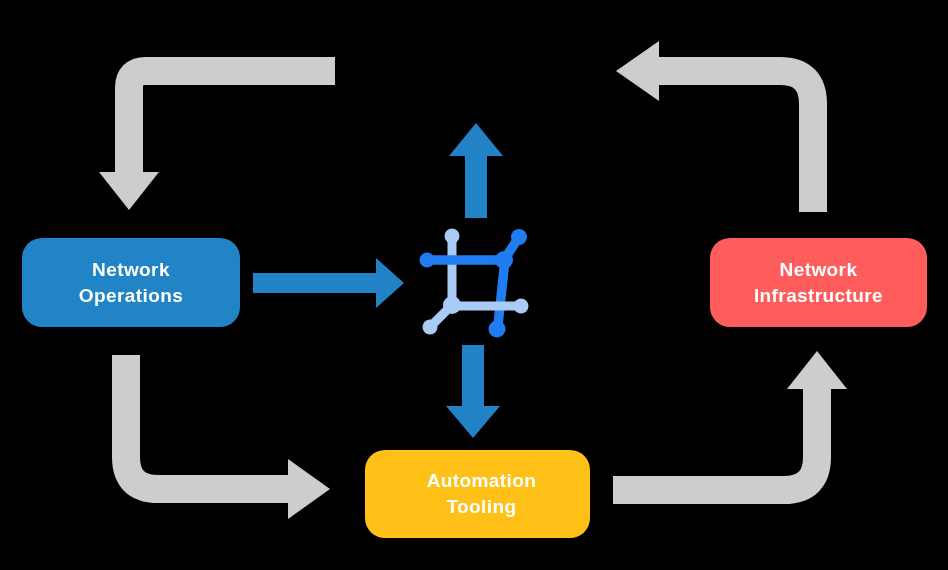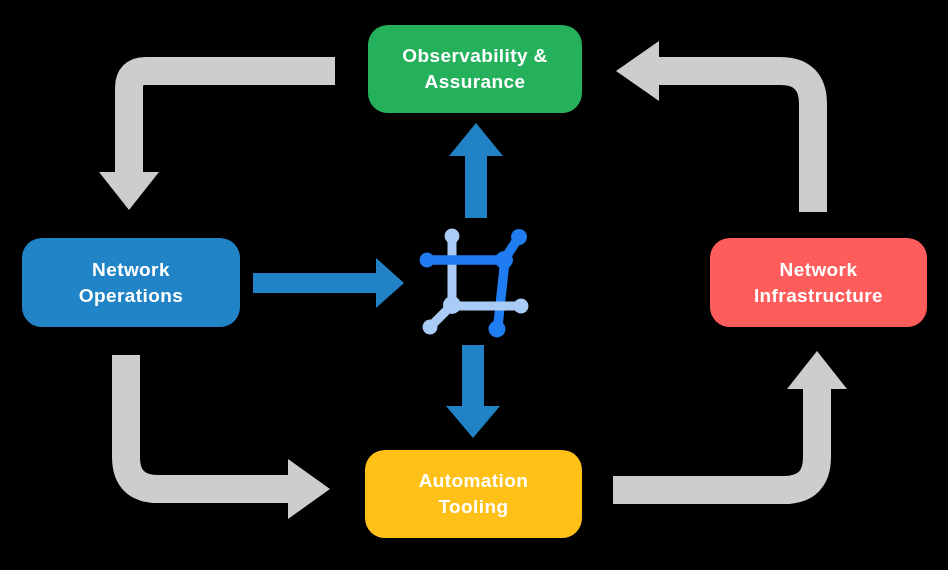--- a/index.html
+++ b/index.html
@@ -55,36 +55,32 @@
       <path d="M476,218 V156" stroke-width="22" fill="none" style="stroke: rgb(33, 131, 197);"></path>
       <polygon points="449,156 503,156 476,123" style="fill: rgb(33, 131, 197);"></polygon>
     </g>
 
     <g>
       <path d="M473,345 V406" stroke-width="22" fill="none" style="stroke: rgb(33, 131, 197);"></path>
       <polygon points="446,406 500,406 473,438" style="fill: rgb(33, 131, 197);"></polygon>
     </g>
   </svg>
 
-  <div class="node node-observability" style="background: rgb(37, 176, 92);">
-    <span>Observability &amp;
-Assurance</span>
-  </div>
 
   <div class="node node-operations" style="background: rgb(33, 132, 198);">
     <span>Network
 Operations</span>
   </div>
 
   <div class="node node-infrastructure" style="background: rgb(255, 92, 92);">
     <span>Network
 Infrastructure</span>
   </div>
 
-  <div class="node node-tooling" style="background: rgb(255, 193, 23);">
+  <div class="node node-tooling" style="background: rgb(255, 193, 23); padding-left: 8px;">
     <span>Automation
 Tooling</span>
   </div>
 
   <svg class="center-icon" width="120" height="120" viewBox="0 0 120 120" fill="none">
 
     <line x1="37" y1="11" x2="37" y2="80" stroke-width="9" stroke-linecap="round" style="stroke: rgb(169, 203, 246);"></line>
     <circle cx="37" cy="11" r="7.5" style="fill: rgb(169, 203, 246);"></circle>
 
     <circle cx="12" cy="35" r="7.5" style="fill: rgb(31, 125, 241);"></circle>

